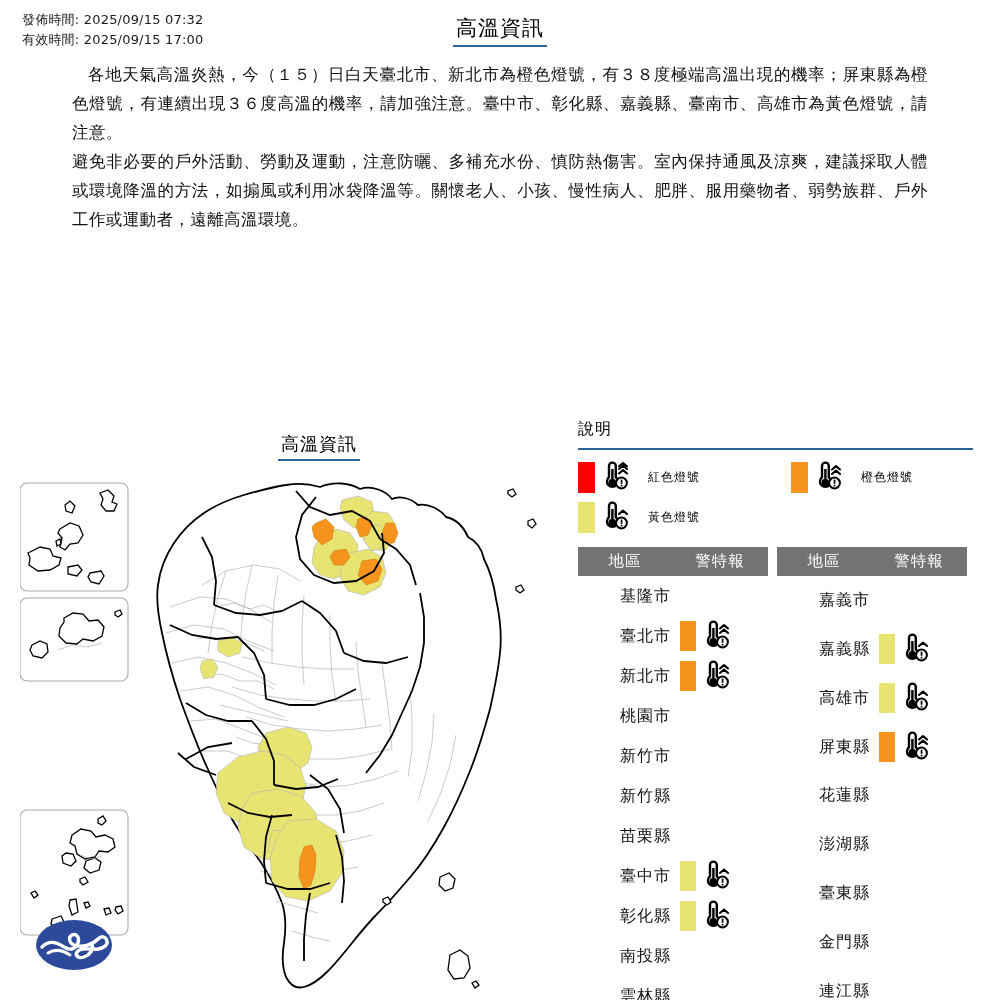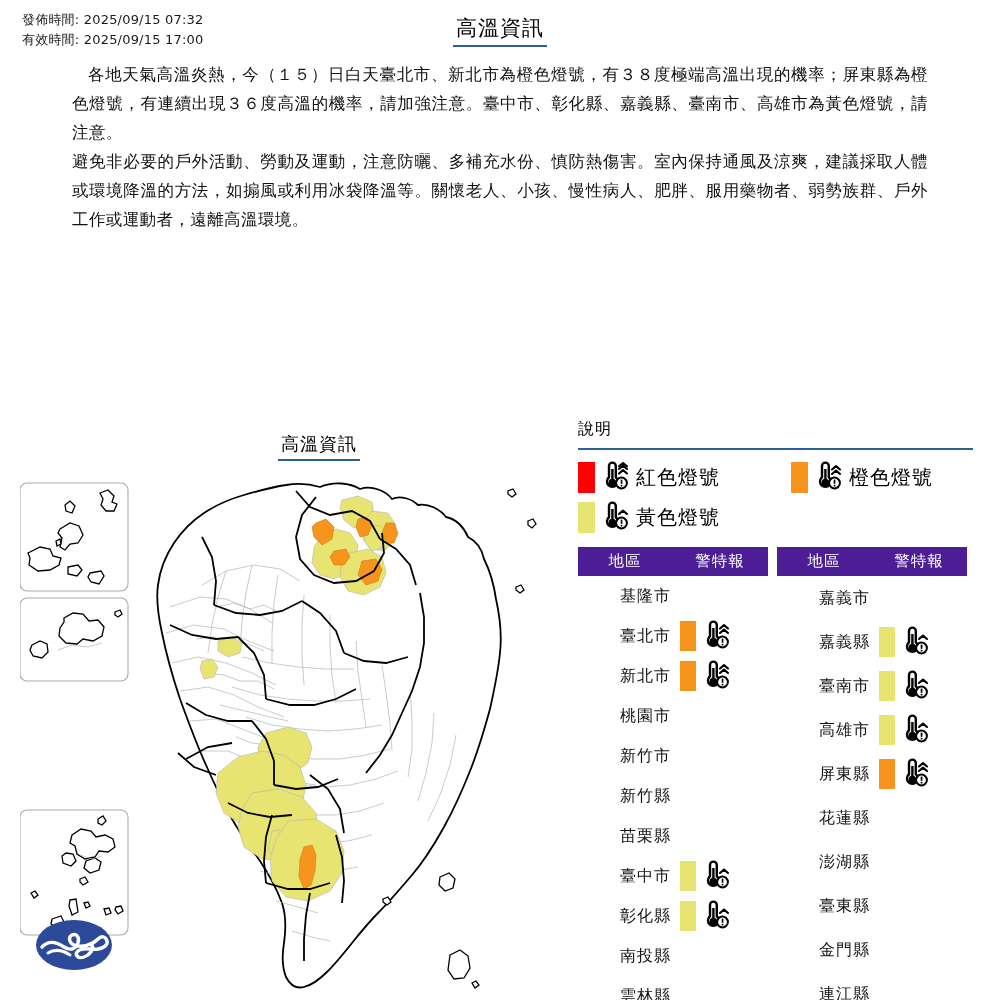--- a/index.html
+++ b/index.html
@@ -128,39 +128,39 @@
     height: 40px;
   }
   .legend-item.second { width: 180px; }
   .swatch {
     width: 17px;
     height: 31px;
     flex: 0 0 auto;
   }
   .legend-item .therm { margin-left: 4px; }
   .legend-label {
-    margin-left: 7px;
-    font-size: 20px;
+    margin-left: 19px;
+    font-size: 12px;
     letter-spacing: 1px;
     white-space: nowrap;
   }
 
   
   #tables {
     margin-top: 10px;
     display: flex;
     gap: 9px;
   }
   .warn-table {
     width: 186px;
     border-collapse: collapse;
     table-layout: fixed;
   }
   .warn-table thead th {
-    background: #4c1d95;
+    background: #737373;
     color: #ffffff;
     font-weight: normal;
     font-size: 15.5px;
     letter-spacing: 1px;
     height: 27px;
     vertical-align: middle;
     text-align: center;
   }
   .warn-table th.col-region { width: 92px; }
   .warn-table th.col-warn { width: 94px; }
@@ -620,39 +620,20 @@
     <rect x="12.2" y="9" width="2.4" height="11" fill="#000"></rect>
     <path d="M20 14 l4 -3.4 4 3.4" stroke="#000" stroke-width="2.1" fill="none" stroke-linecap="round" stroke-linejoin="round"></path>
     <circle cx="22.5" cy="23" r="5.4" fill="#fff" stroke="#000" stroke-width="2"></circle>
     <rect x="21.7" y="19.6" width="1.7" height="4.2" fill="#000"></rect>
     <rect x="21.7" y="24.8" width="1.7" height="1.7" fill="#000"></rect>
   </svg></span>
               </div>
             </td>
           </tr>
           <tr>
-            <td class="region">臺南市</td>
-            <td class="warn">
-              <div class="warn-cell">
-                <div class="swatch" style="background: rgb(232, 228, 114);"></div>
-                <span class="therm"><svg width="30" height="31" viewBox="0 0 30 31" xmlns="http://www.w3.org/2000/svg">
-    <g stroke="#000" stroke-width="2.4" fill="none" stroke-linecap="round">
-      <path d="M10 6 a3.4 3.4 0 0 1 6.8 0 v11.2 a5.4 5.4 0 1 1 -6.8 0 z"></path>
-    </g>
-    <circle cx="13.4" cy="22.6" r="3.8" fill="#000"></circle>
-    <rect x="12.2" y="9" width="2.4" height="11" fill="#000"></rect>
-    <path d="M20 14 l4 -3.4 4 3.4" stroke="#000" stroke-width="2.1" fill="none" stroke-linecap="round" stroke-linejoin="round"></path>
-    <circle cx="22.5" cy="23" r="5.4" fill="#fff" stroke="#000" stroke-width="2"></circle>
-    <rect x="21.7" y="19.6" width="1.7" height="4.2" fill="#000"></rect>
-    <rect x="21.7" y="24.8" width="1.7" height="1.7" fill="#000"></rect>
-  </svg></span>
-              </div>
-            </td>
-          </tr>
-          <tr>
             <td class="region">高雄市</td>
             <td class="warn">
               <div class="warn-cell">
                 <div class="swatch" style="background: rgb(232, 228, 114);"></div>
                 <span class="therm"><svg width="30" height="31" viewBox="0 0 30 31" xmlns="http://www.w3.org/2000/svg">
     <g stroke="#000" stroke-width="2.4" fill="none" stroke-linecap="round">
       <path d="M10 6 a3.4 3.4 0 0 1 6.8 0 v11.2 a5.4 5.4 0 1 1 -6.8 0 z"></path>
     </g>
     <circle cx="13.4" cy="22.6" r="3.8" fill="#000"></circle>
     <rect x="12.2" y="9" width="2.4" height="11" fill="#000"></rect>

